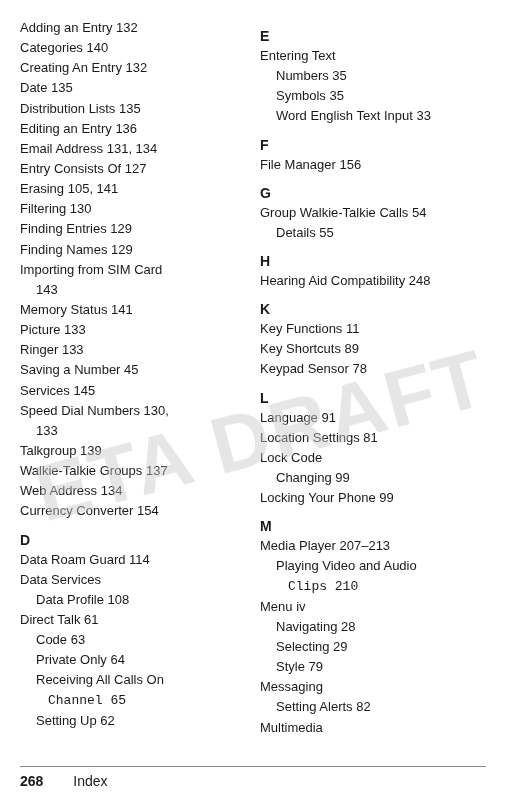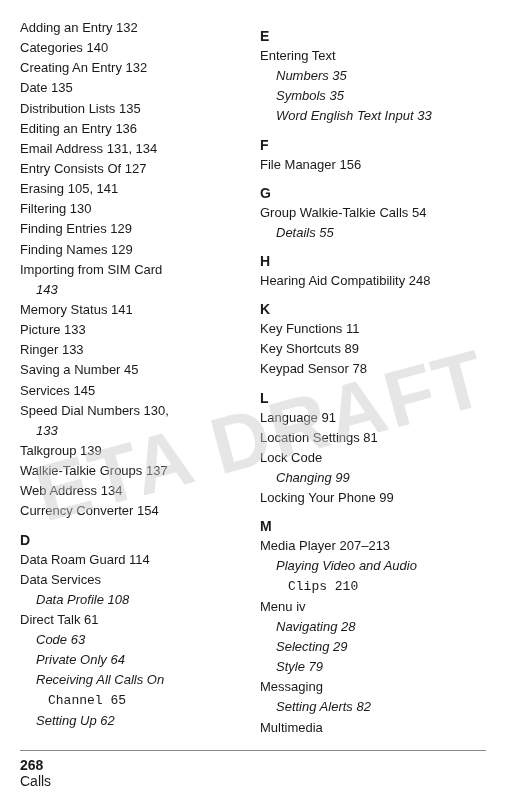--- a/index.html
+++ b/index.html
@@ -47,31 +47,30 @@
     }
 
     .index-line {
       line-height: 1.55;
       font-size: 13px;
       display: block;
     }
 
     .index-line.sub {
       padding-left: 16px;
-      font-style: italic;
     }
 
     .index-line.sub2 {
       padding-left: 28px;
       font-family: Liberation Mono, monospace;
     }
 
     .footer-bar {
       display: flex;
-      flex-direction: column;
+      flex-direction: row;
       align-items: baseline;
       border-top: 1px solid #888;
       padding-top: 6px;
       margin-top: 6px;
     }
 
     .footer-page {
       font-weight: bold;
       font-size: 14px;
       margin-right: 30px;
@@ -107,17 +106,17 @@
       <span id="left-entries"><span class="index-line">Adding an Entry  132</span><span class="index-line">Categories  140</span><span class="index-line">Creating An Entry  132</span><span class="index-line">Date  135</span><span class="index-line">Distribution Lists  135</span><span class="index-line">Editing an Entry  136</span><span class="index-line">Email Address  131, 134</span><span class="index-line">Entry Consists Of  127</span><span class="index-line">Erasing  105, 141</span><span class="index-line">Filtering  130</span><span class="index-line">Finding Entries  129</span><span class="index-line">Finding Names  129</span><span class="index-line">Importing from SIM Card</span><span class="index-line sub">143</span><span class="index-line">Memory Status  141</span><span class="index-line">Picture  133</span><span class="index-line">Ringer  133</span><span class="index-line">Saving a Number  45</span><span class="index-line">Services  145</span><span class="index-line">Speed Dial Numbers  130,</span><span class="index-line sub">133</span><span class="index-line">Talkgroup  139</span><span class="index-line">Walkie-Talkie Groups  137</span><span class="index-line">Web Address  134</span><span class="index-line">Currency Converter  154</span><span class="section-letter">D</span><span class="index-line">Data Roam Guard  114</span><span class="index-line">Data Services</span><span class="index-line sub">Data Profile  108</span><span class="index-line">Direct Talk  61</span><span class="index-line sub">Code  63</span><span class="index-line sub">Private Only  64</span><span class="index-line sub">Receiving All Calls On</span><span class="index-line sub2">Channel  65</span><span class="index-line sub">Setting Up  62</span></span>
     </div>
 
     <div class="right-column">
       <span id="right-sections"><span class="section-letter">E</span><span class="index-line">Entering Text</span><span class="index-line sub">Numbers  35</span><span class="index-line sub">Symbols  35</span><span class="index-line sub">Word English Text Input  33</span><span class="section-letter">F</span><span class="index-line">File Manager  156</span><span class="section-letter">G</span><span class="index-line">Group Walkie-Talkie Calls  54</span><span class="index-line sub">Details  55</span><span class="section-letter">H</span><span class="index-line">Hearing Aid Compatibility  248</span><span class="section-letter">K</span><span class="index-line">Key Functions  11</span><span class="index-line">Key Shortcuts  89</span><span class="index-line">Keypad Sensor  78</span><span class="section-letter">L</span><span class="index-line">Language  91</span><span class="index-line">Location Settings  81</span><span class="index-line">Lock Code</span><span class="index-line sub">Changing  99</span><span class="index-line">Locking Your Phone  99</span><span class="section-letter">M</span><span class="index-line">Media Player  207–213</span><span class="index-line sub">Playing Video and Audio</span><span class="index-line sub2">Clips  210</span><span class="index-line">Menu  iv</span><span class="index-line sub">Navigating  28</span><span class="index-line sub">Selecting  29</span><span class="index-line sub">Style  79</span><span class="index-line">Messaging</span><span class="index-line sub">Setting Alerts  82</span><span class="index-line">Multimedia</span></span>
     </div>
   </div>
 
   <div class="footer-bar">
     <span class="footer-page">268</span>
-    <span class="footer-label">Calls</span>
+    <span class="footer-label">Index</span>
   </div>
 </div>
 
 <div class="watermark">ETA DRAFT</div>
 
 </body></html>

